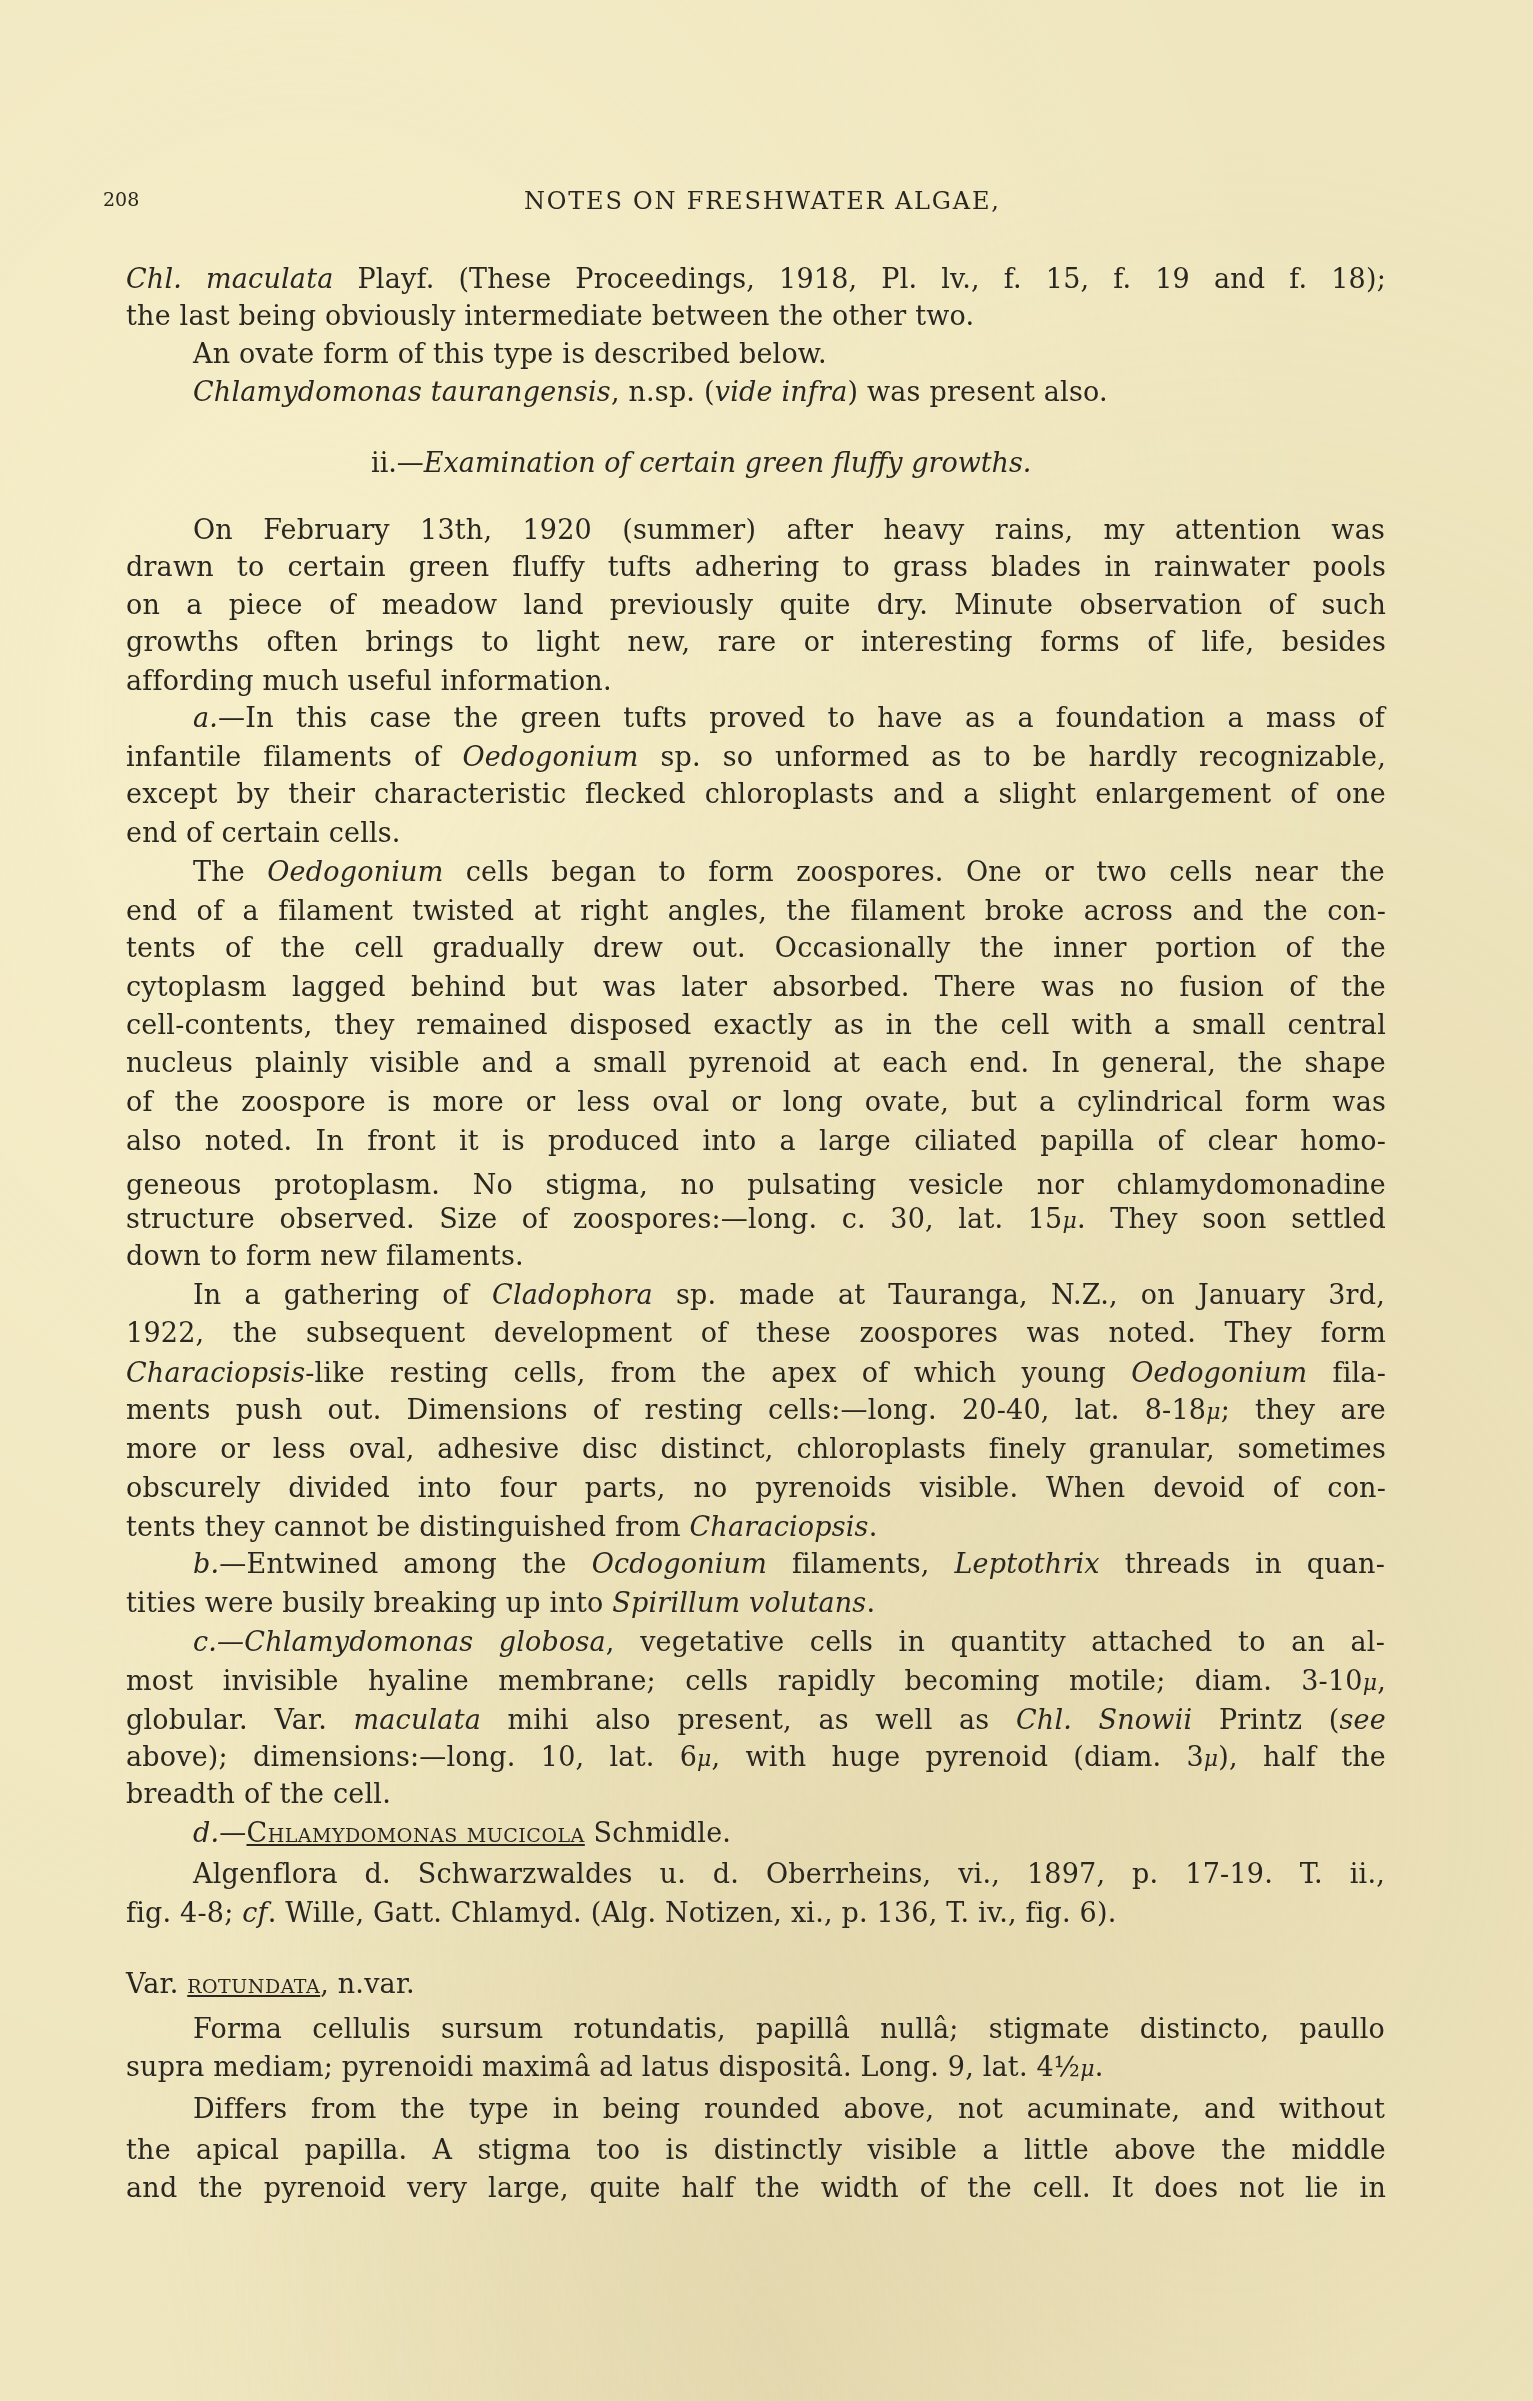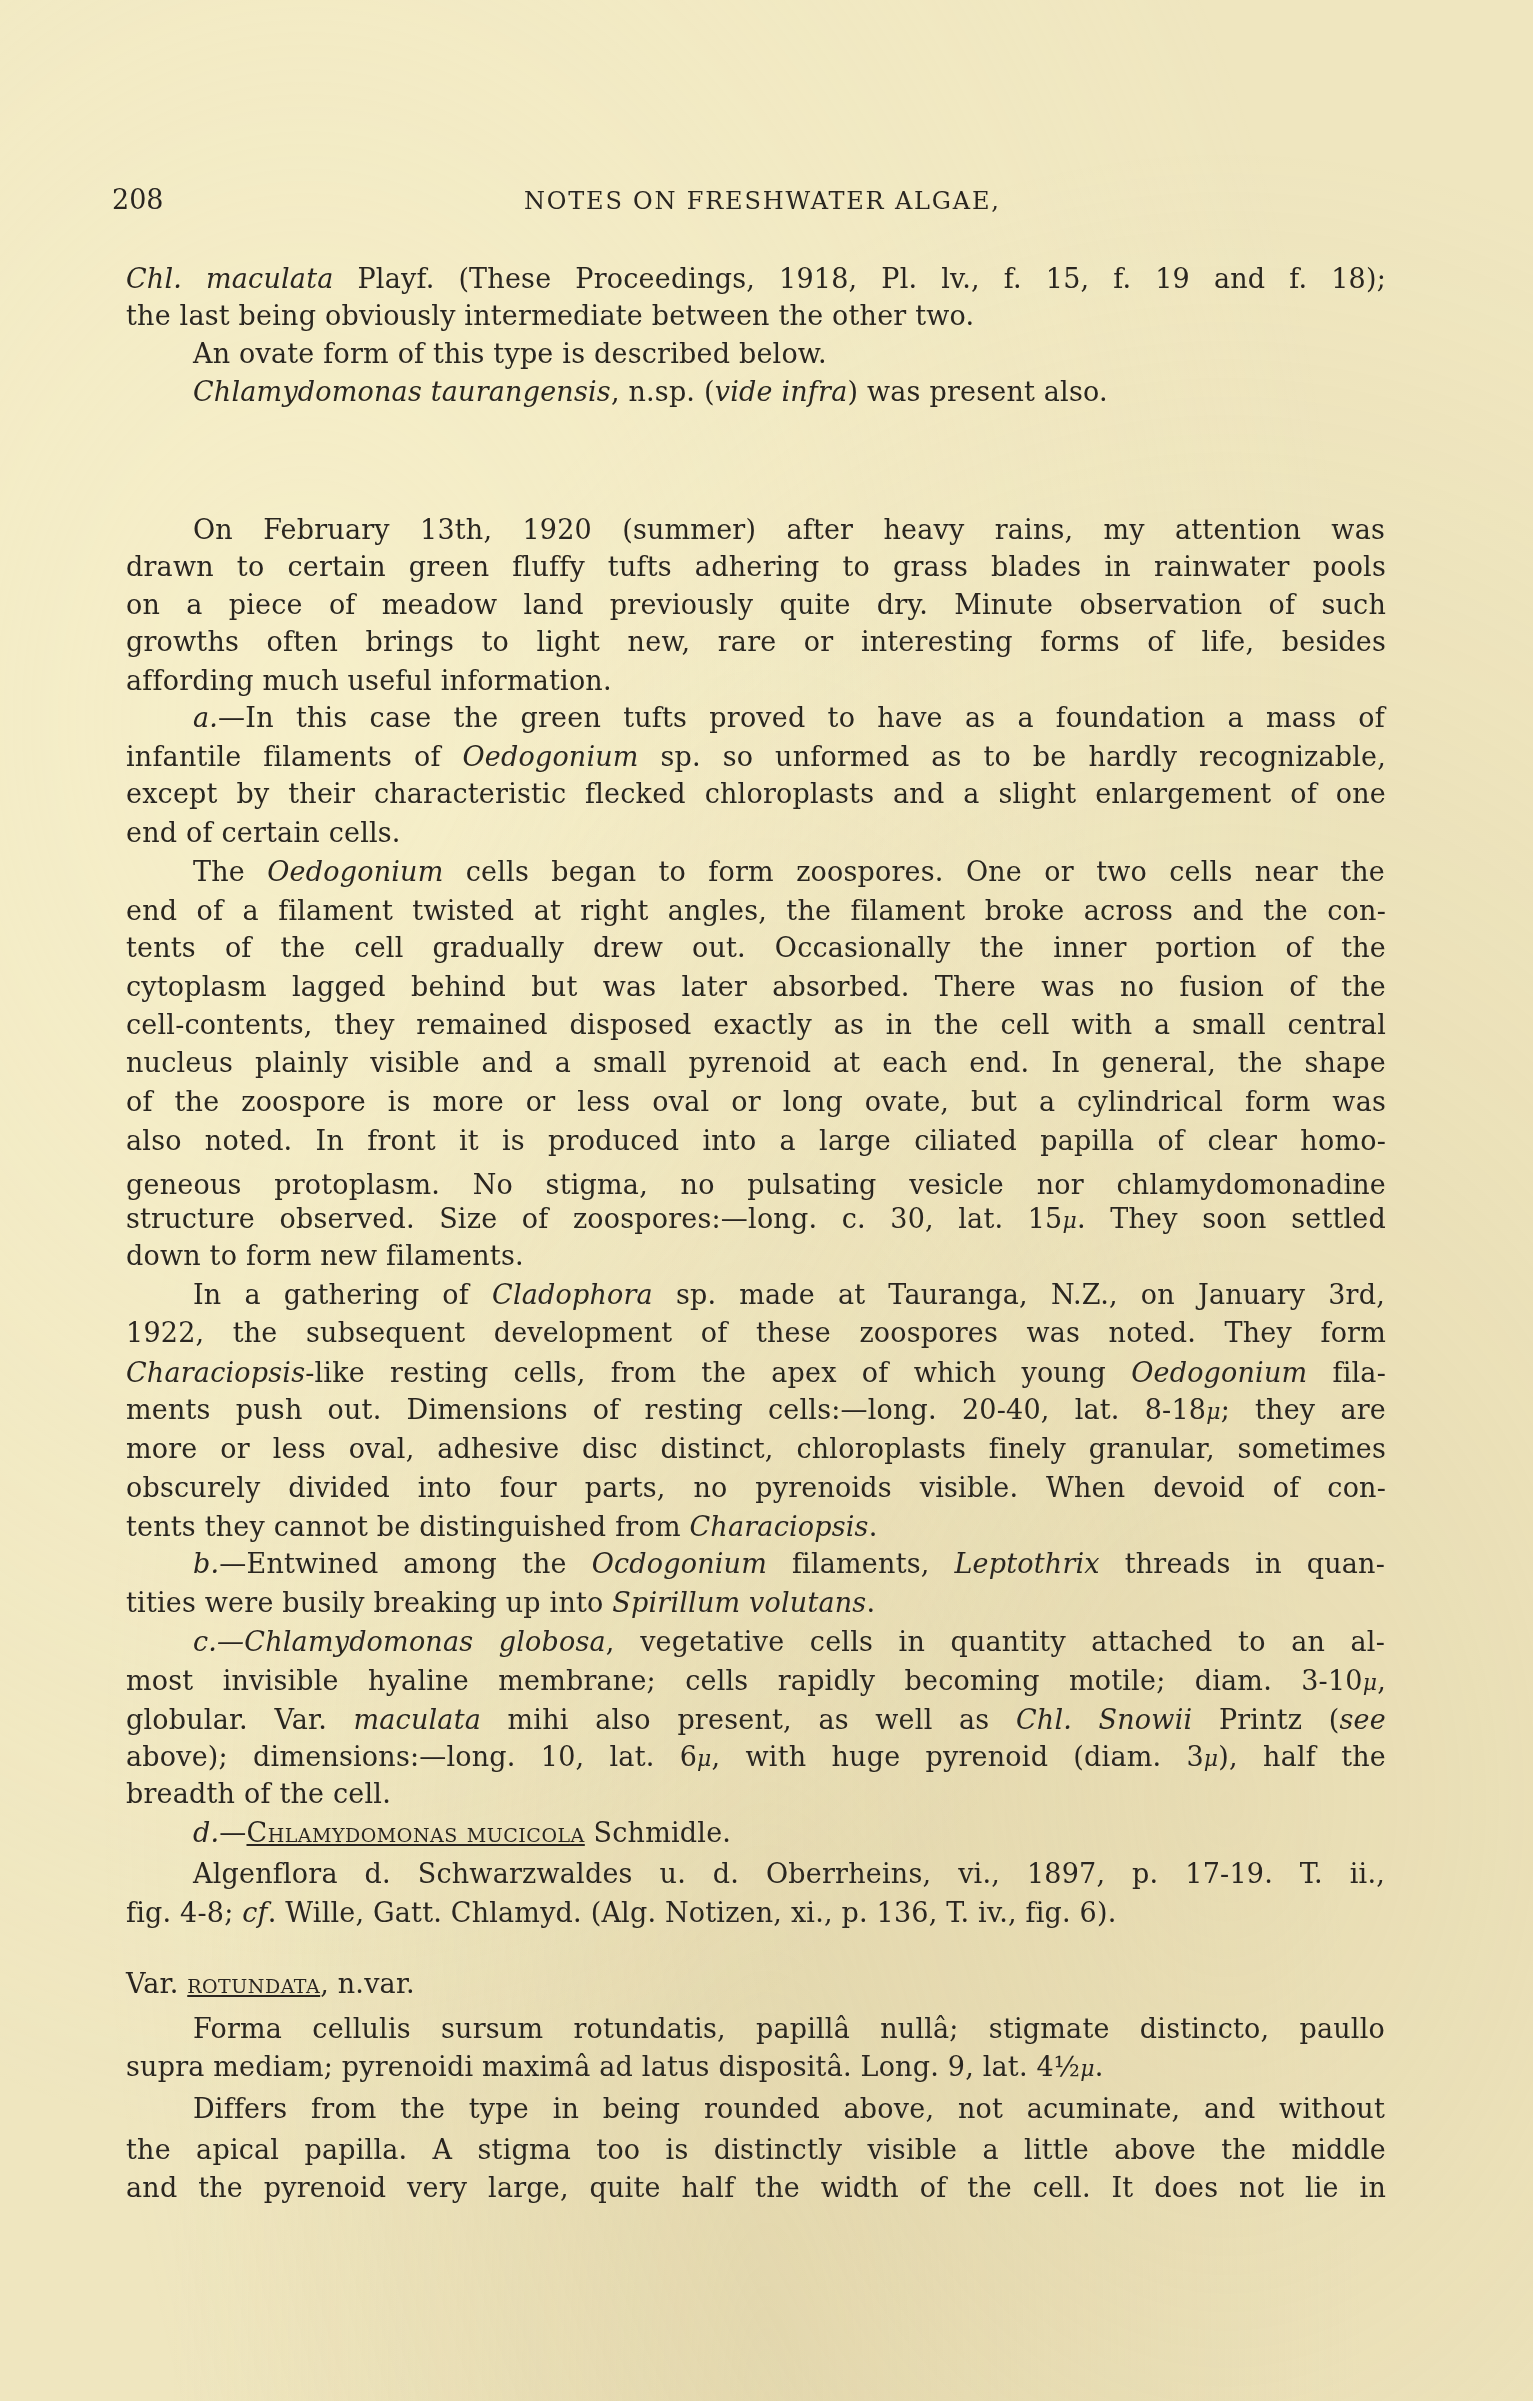--- a/index.html
+++ b/index.html
@@ -17,32 +17,35 @@
     .ln {
       position: absolute; left: 126px; width: 1260px;
       font-size: 27px; line-height: 31px; white-space: nowrap;
       text-align: justify; text-align-last: justify;
       letter-spacing: 0.2px;
     }
     .ln.last { text-align-last: left; }
     .ln.ind { left: 193px; width: 1192px; }
     i, .it { font-style: italic; }
     .sc { font-variant: small-caps; letter-spacing: 0.5px; text-decoration: underline; }
-    .pnum { position: absolute; left: 112px; top: 184px; font-size: 27px; line-height: 31px; }
+    .pnum { position: absolute; left: 103px; top: 184px; font-size: 19px; line-height: 31px; }
     .running { position: absolute; left: 524px; top: 189px; font-size: 24px; line-height: 24px; letter-spacing: 1.8px; font-weight: normal; }
     .sect { position: absolute; left: 371px; top: 447px; font-size: 27px; line-height: 31px; }
     .mu { font-style: italic; font-size: 22px; }
   </style>
 </head>
 <body>
 
 <div class="page">
   <span class="pnum">208</span>
   <span class="running">NOTES ON FRESHWATER ALGAE,</span>
 
+  <div class="sect">
+    <span>ii.—</span><span class="it">Examination of certain green fluffy growths.</span>
+  </div>
 
   <div id="body-lines">
       <div class="ln" style="top: 263px;"><span class="it">Chl. maculata</span><span> Playf. (These Proceedings, 1918, Pl. lv., f. 15, f. 19 and f. 18);</span></div>
       <div class="ln last" style="top: 300px;"><span>the last being obviously intermediate between the other two.</span></div>
       <div class="ln ind last" style="top: 338px;"><span>An ovate form of this type is described below.</span></div>
       <div class="ln ind last" style="top: 376px;"><span class="it">Chlamydomonas taurangensis</span><span>, n.sp. (</span><span class="it">vide infra</span><span>) was present also.</span></div>
       <div class="ln ind" style="top: 514px;"><span>On February 13th, 1920 (summer) after heavy rains, my attention was</span></div>
       <div class="ln" style="top: 551px;"><span>drawn to certain green fluffy tufts adhering to grass blades in rainwater pools</span></div>
       <div class="ln" style="top: 589px;"><span>on a piece of meadow land previously quite dry. Minute observation of such</span></div>
       <div class="ln" style="top: 626px;"><span>growths often brings to light new, rare or interesting forms of life, besides</span></div>

